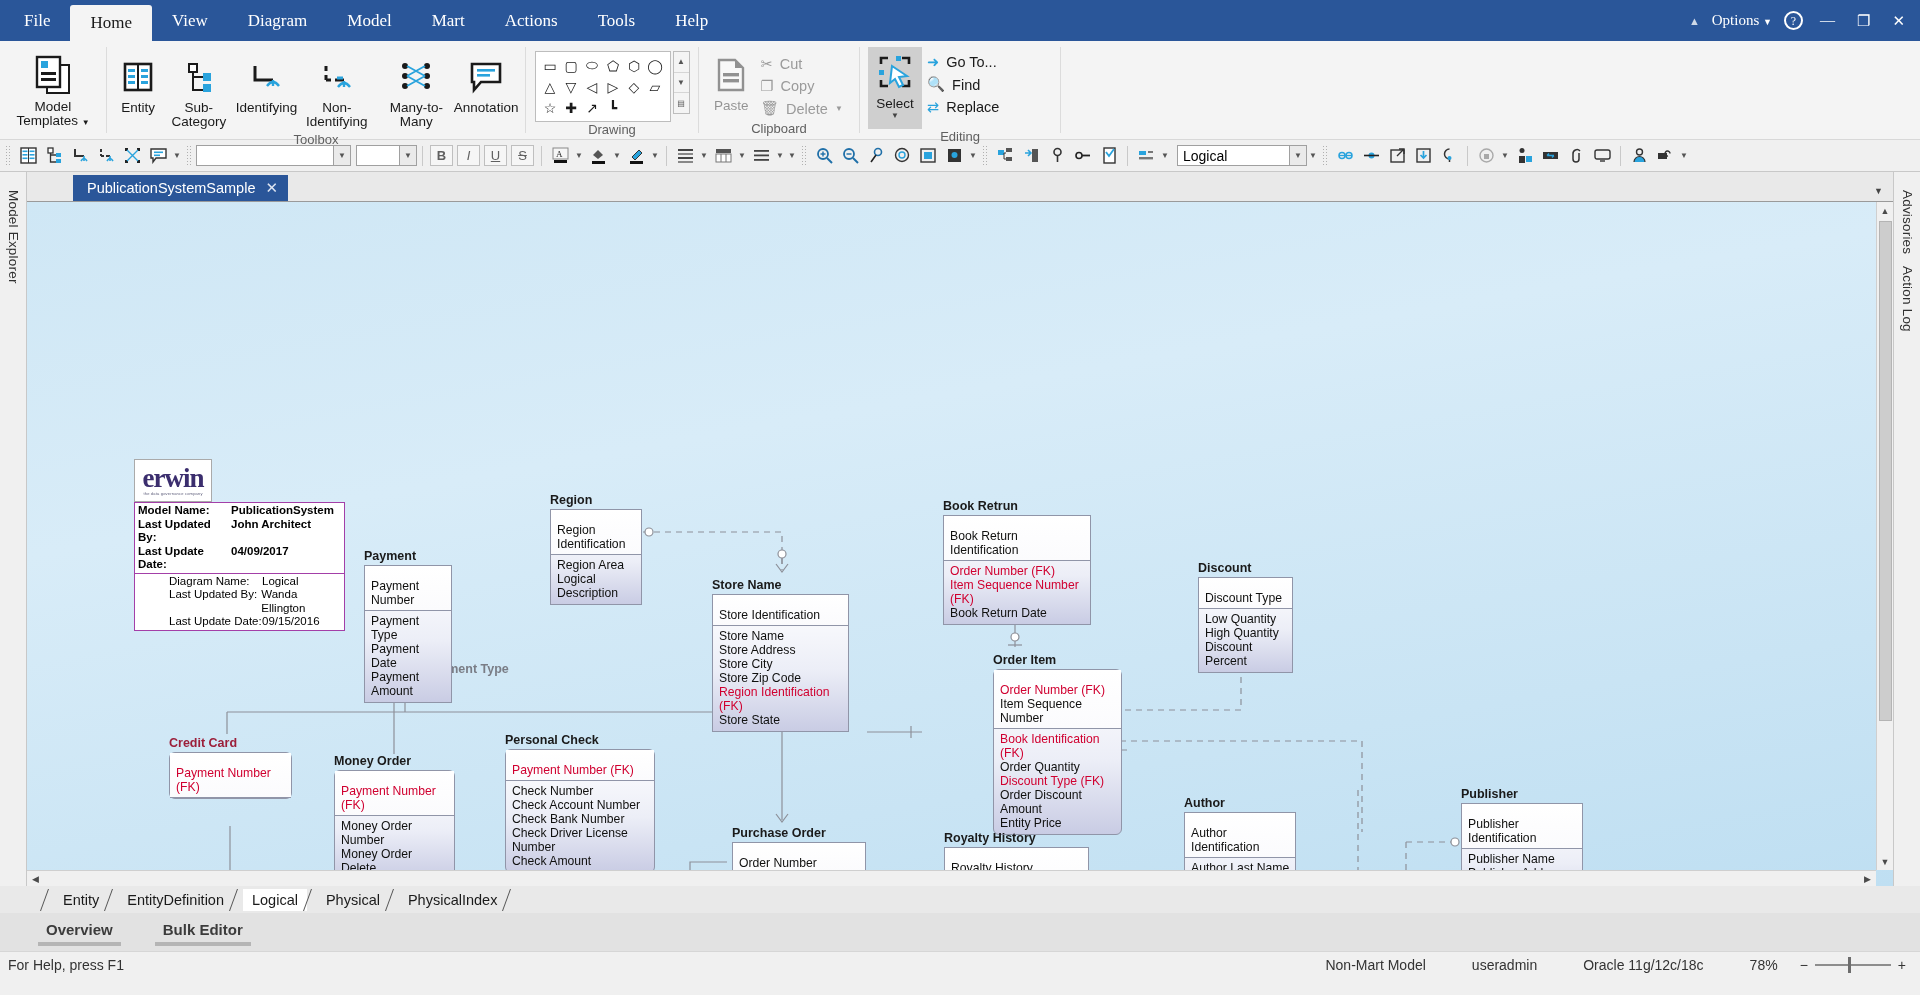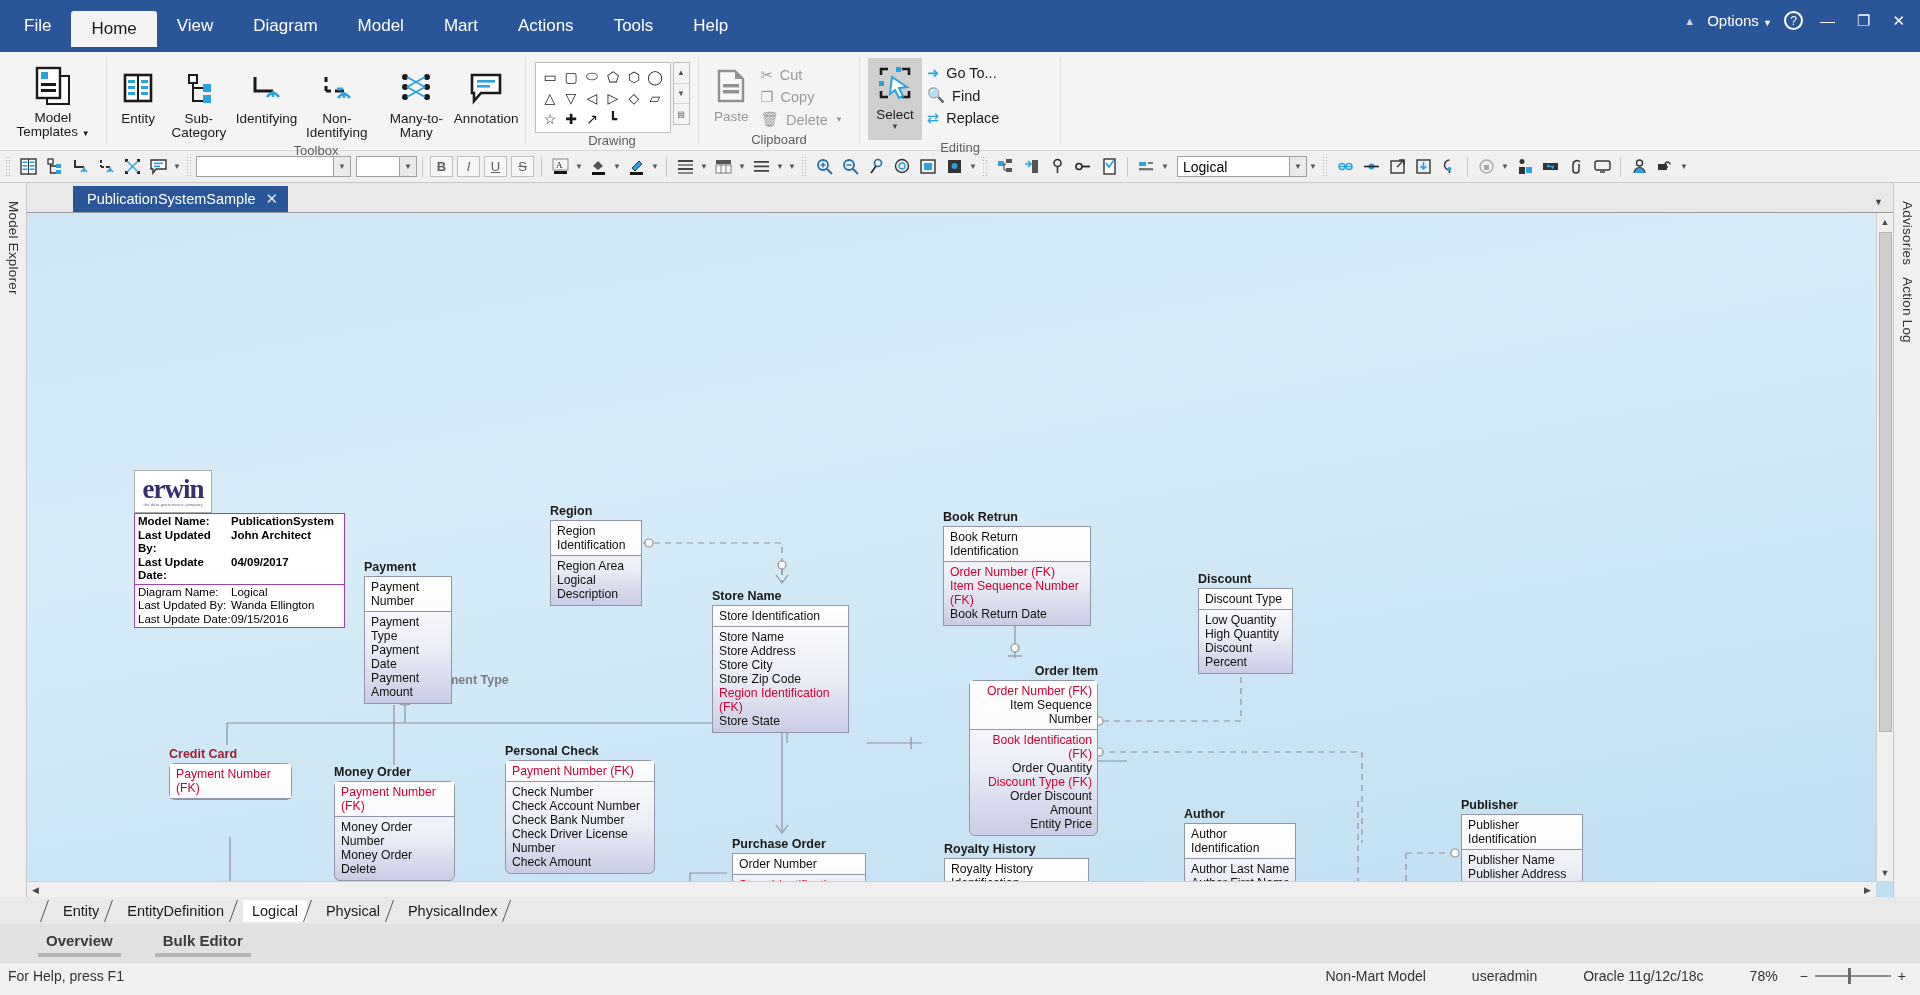--- a/index.html
+++ b/index.html
@@ -6,22 +6,23 @@
   html, body {
     margin: 0; padding: 0;
     width: 1920px; height: 995px;
     overflow: hidden;
     font-family: "Liberation Sans", sans-serif;
     background: #f0f0f0;
   }
 
   
   .titlebar {
-    height: 52px; background: #2a5699; display: flex; align-items: center;
+    height: 41px; background: #2a5699; display: flex; align-items: flex-start;
     position: relative;
+    font-family: Liberation Serif, serif;
   }
   .menu-tabs { display: flex; align-items: flex-end; height: 41px; padding-left: 4px; }
   .menu-tab {
     color: #ffffff; font-size: 17px; padding: 0 20px; height: 41px;
     display: flex; align-items: center; cursor: default; white-space: nowrap;
   }
   .menu-tab.active {
     background: #f4f4f4; color: #1a1a1a; border-top-left-radius: 3px;
     border-top-right-radius: 3px; height: 36px;
   }
@@ -136,21 +137,21 @@
   .ent { position: absolute; }
   .ent-title { font-size: 12.5px; font-weight: bold; color: #1a1a1a; margin-bottom: 2px; white-space: nowrap; line-height: 13px; }
   .ent-title.red { color: #9c1f3a; }
   .ent-box {
     border: 1px solid #9095a8;
     background: linear-gradient(180deg,#ffffff 0%, #eceef7 55%, #c9cce4 100%);
     font-size: 12.2px; color: #10100f; line-height: 14px;
   }
   .ent-box.rounded { border-radius: 6px; }
   .ent-key {
-    padding: 3px 5px 3px 6px;
+    padding: 13px 5px 3px 6px;
     background: linear-gradient(180deg,#ffffff 0%,#fbfbfd 100%);
     border-bottom: 1px solid #9095a8;
   }
   .ent-attr { padding: 3px 5px 4px 6px; }
   .fk { color: #d00030; }
   .pkred { color: #d00030; }
 
   
   .wires { position: absolute; inset: 0; pointer-events: none; }
 
@@ -158,21 +159,21 @@
   .logo-box {
     position: absolute; border: 1px solid #aaa; background: #fff;
     display: flex; align-items: center; justify-content: center; flex-direction: column;
   }
   .info-box {
     position: absolute; border: 1.5px solid #a33fa8; background: #fff;
     font-size: 11.5px; color: #000; line-height: 13.5px;
   }
   .info-row { display: flex; }
   .info-row .k { width: 96px; padding-left: 3px; font-weight: bold; }
-  .info-row .k.thin { font-weight: normal; }
+  .info-row .k.thin { font-weight: normal; margin-left: 31px; }
   .info-row .v { font-weight: bold; }
   .info-row .v.thin { font-weight: normal; }
   .info-sep { border-top: 1.5px solid #a33fa8; }
 
   .cursor-arrow { position: absolute; width: 0; height: 0; }
 
   
   .sheet-tabs {
     height: 27px; background: #e9e9e9; display: flex; align-items: center;
     padding-left: 44px; position: relative;
@@ -902,21 +903,21 @@
               <div class="ent-attr">
                 <div>Store Name</div>
                 <div>Store Address</div>
                 <div>Store City</div>
                 <div>Store Zip Code</div>
                 <div class="fk">Region Identification (FK)</div>
                 <div>Store State</div>
               </div>
             </div>
           </div>
-          <div class="ent" style="left: 942px; top: 452px; text-align: right;">
+          <div class="ent" style="left: 966px; top: 452px;">
             <div class="ent-title">Order Item</div>
             <div class="ent-box rounded" style="width: 129px;">
               <div class="ent-key">
                 <div class="pkred">Order Number (FK)</div>
                 <div>Item Sequence Number</div>
               </div>
               <div class="ent-attr">
                 <div class="fk">Book Identification (FK)</div>
                 <div>Order Quantity</div>
                 <div class="fk">Discount Type (FK)</div>

